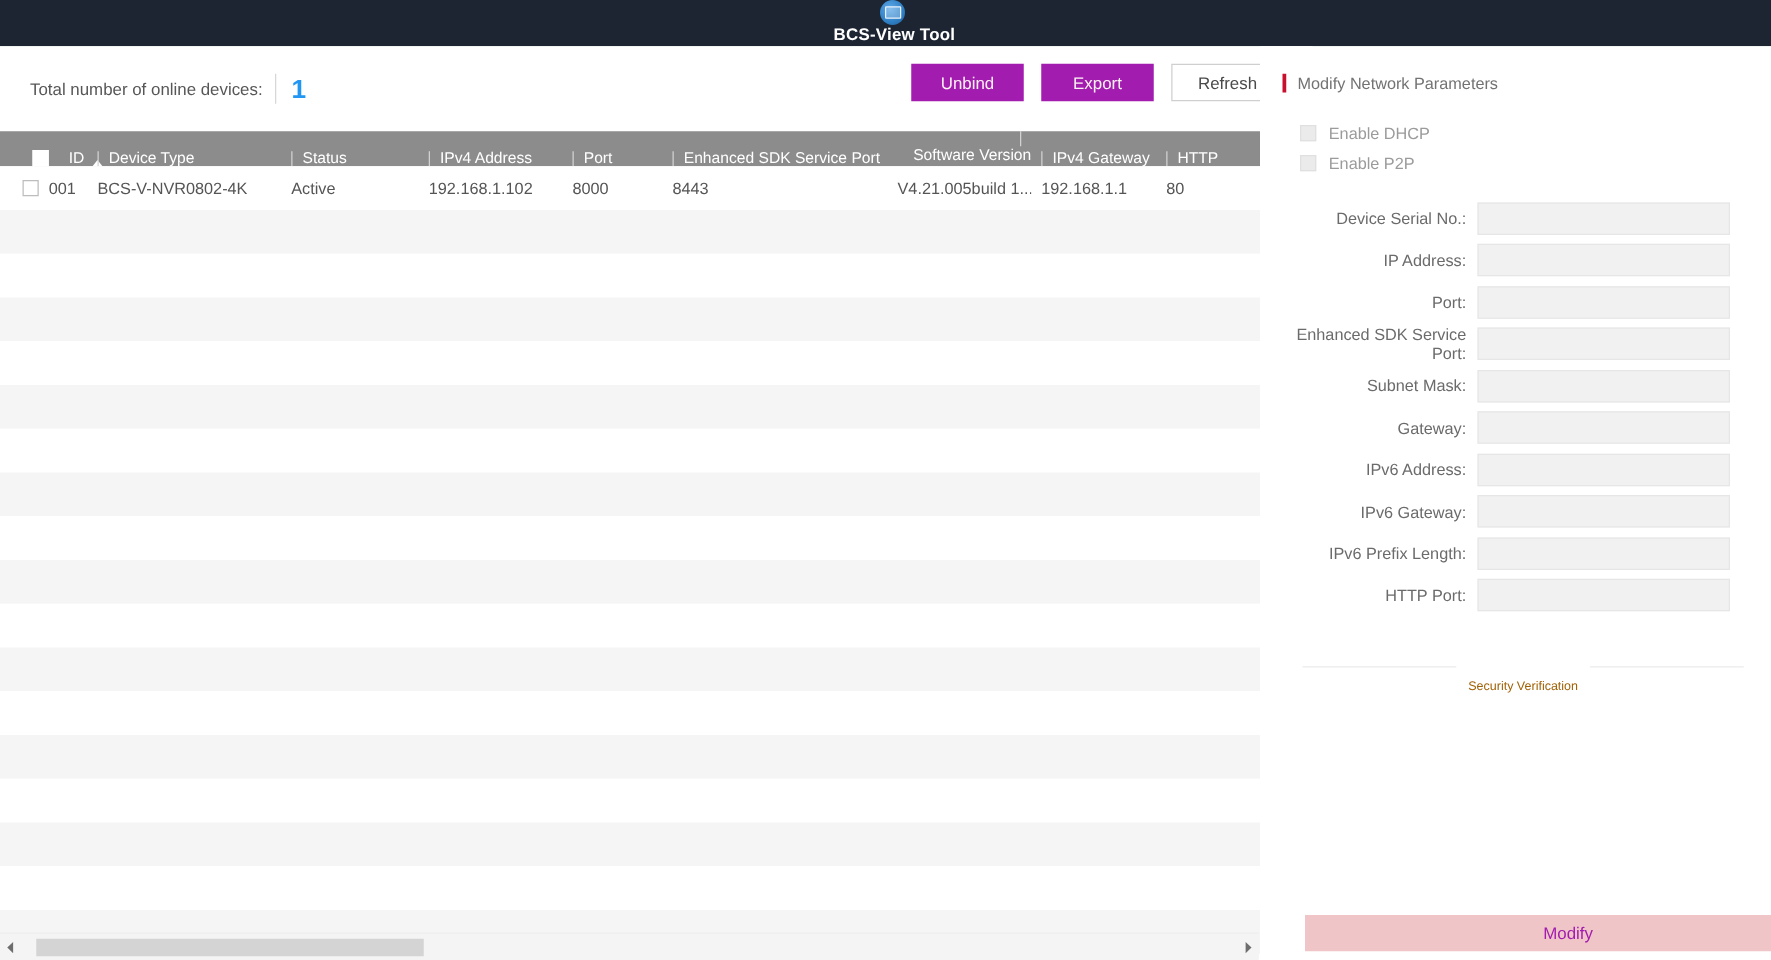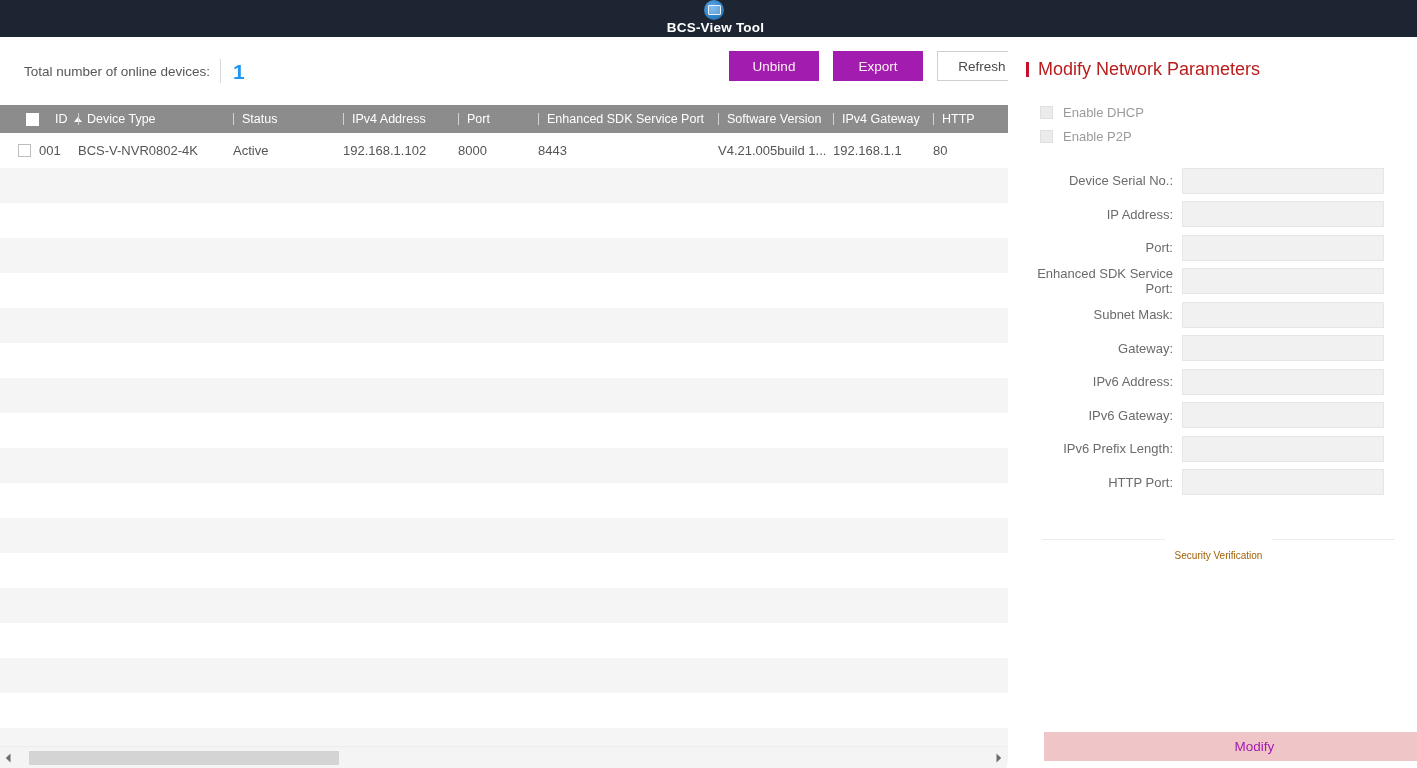--- a/index.html
+++ b/index.html
@@ -94,21 +94,21 @@
     position: relative;
     height: 663px;
   }
   #thead {
     display: flex; align-items: center;
     height: 28px; background: #8c8c8c;
     color: #ffffff; font-size: 12.5px;
     white-space: nowrap;
   }
   .th {
-    display: flex; align-items: center; height: 28px;
+    display: flex; align-items: flex-end; height: 28px;
     padding-left: 8px; flex: 0 0 auto;
   }
   .th .vbar {
     display: inline-block; width: 1px; height: 12px;
     background: #d2d2d2; margin-right: 8px;
   }
   .hdr-check {
     width: 13px; height: 13px; background: #ffffff;
     border: 1px solid #ffffff; margin-left: 18px; margin-right: 8px;
     flex: 0 0 auto;
@@ -118,21 +118,21 @@
     border-left: 4px solid transparent;
     border-right: 4px solid transparent;
     border-bottom: 5px solid #ffffff;
   }
   .c-id      { width: 70px; }
   .c-type    { width: 155px; }
   .c-status  { width: 110px; }
   .c-ipv4    { width: 115px; }
   .c-port    { width: 80px; }
   .c-sdk     { width: 180px; }
-  .c-ver     { width: 115px; }
+  .c-ver     { width: 115px; flex-direction: column; }
   .c-gw      { width: 100px; }
   .c-http    { width: 80px; }
 
   #tbody { position: relative; }
   .trow {
     display: flex; align-items: center;
     height: 35px; font-size: 13px; color: #555555;
     white-space: nowrap;
   }
   .trow.odd { background: #f5f5f5; }
@@ -183,21 +183,21 @@
     width: 409px; height: 731px;
     background: #ffffff;
   }
   #panel-title-wrap {
     display: flex; align-items: center;
     margin: 22px 0 0 18px;
   }
   #panel-accent {
     width: 3px; height: 15px; background: #c8102e; margin-right: 9px;
   }
-  #panel-title { font-size: 18px; color: #b91c1c; }
+  #panel-title { font-size: 13px; color: #737373; }
 
   .chk-row {
     display: flex; align-items: center;
     margin-left: 32px; height: 22px;
   }
   #chk-dhcp-row { margin-top: 21px; }
   #chk-p2p-row { margin-top: 2px; }
   .chk-box {
     width: 13px; height: 13px;
     background: #ebebeb; border: 1px solid #e0e0e0;

